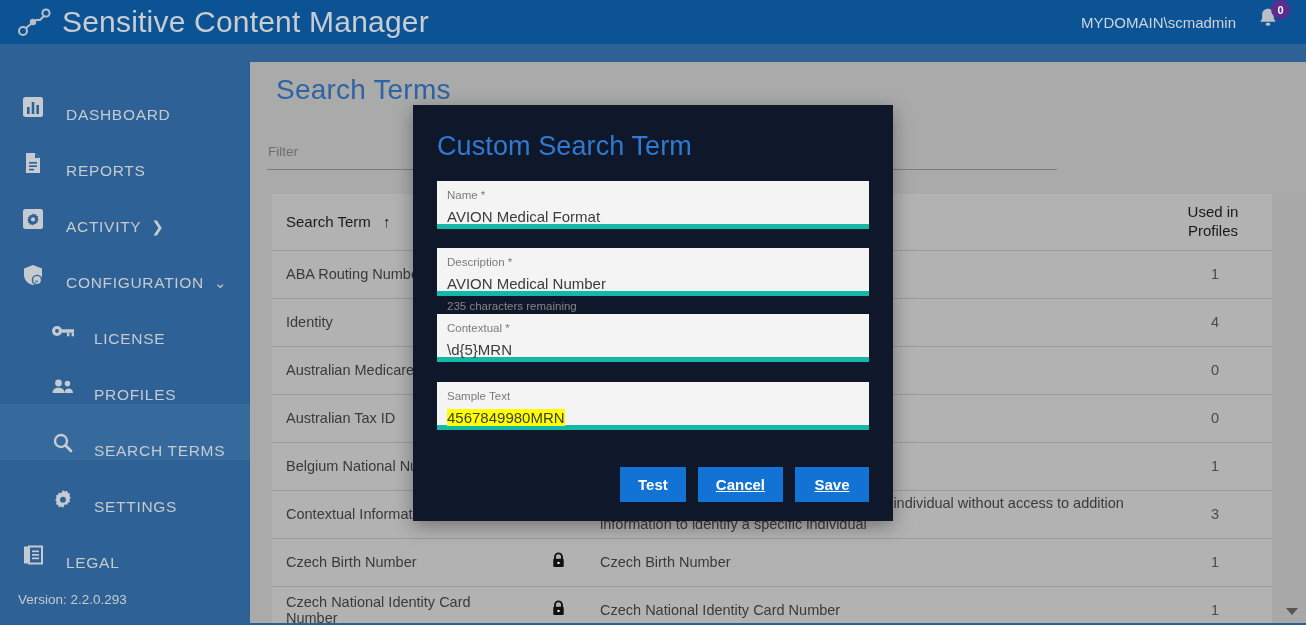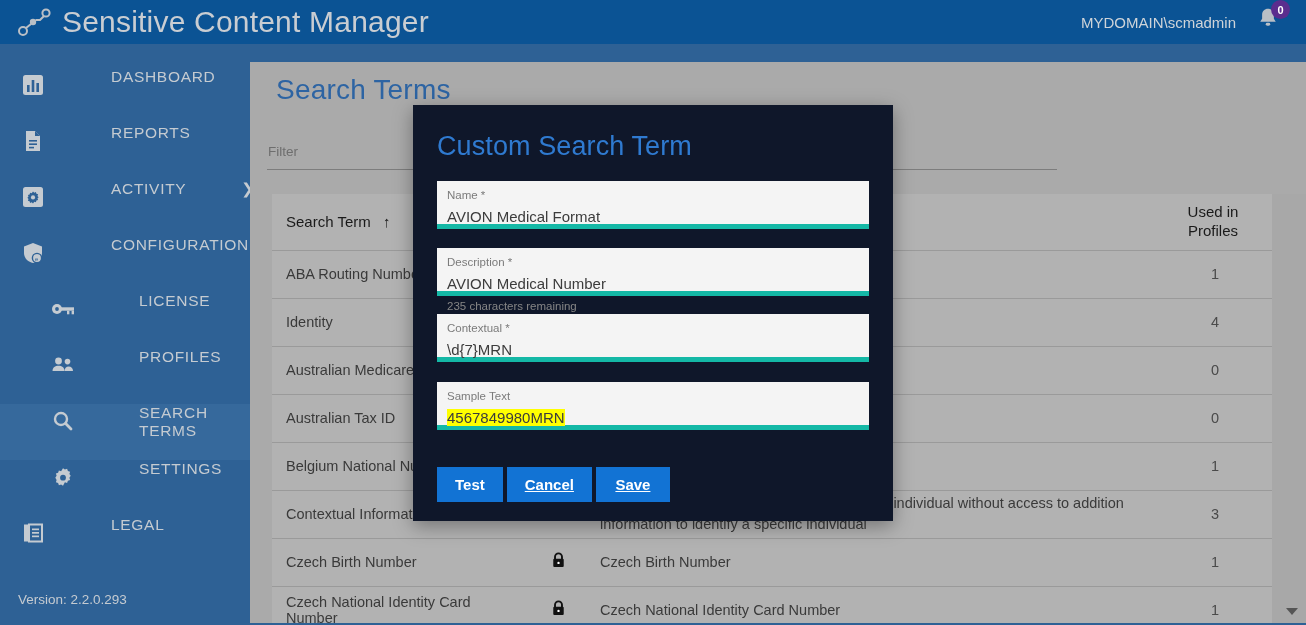--- a/index.html
+++ b/index.html
@@ -41,23 +41,23 @@
     padding: 0 3px;
   }
 
   
   .sidebar {
     position: absolute; left: 0; top: 62px; width: 250px; height: 563px;
     background: #2e6195;
     padding-top: 6px;
   }
   .nav-item {
-    display: flex; align-items: flex-start; height: 56px;
+    display: flex; align-items: flex-end; height: 56px;
     color: #c5cbd1; font-size: 15.5px; letter-spacing: .7px;
-    cursor: pointer; position: relative; gap: 45px;
+    cursor: pointer; position: relative;
   }
   .nav-item .ico {
     width: 34px; height: 34px; margin-left: 16px; margin-right: 16px;
     flex: none; display: flex; align-items: center; justify-content: center;
   }
   .nav-item.sub { height: 56px; }
   .nav-item.sub .ico { margin-left: 46px; margin-right: 14px; }
   .nav-item.active { background: #36699c; }
   .chev { margin-left: 10px; font-size: 15px; color: #c5cbd1; }
   .version {
@@ -164,21 +164,21 @@
   .f-value {
     font-size: 15px; color: #3c3c3c; margin-top: 6px;
     font-family: "Liberation Sans", sans-serif;
   }
   .f-value .hl { background: #ffff00; }
   .charhint {
     font-size: 11.5px; color: #868686; margin-top: 4px; padding-left: 10px;
   }
   .field.expr { margin-top: 2px; }
   .btn-row {
-    display: flex; gap: 4px;
+    display: flex; justify-content: flex-end; gap: 12px;
     margin-top: 37px;
   }
   .btn {
     background: #1273d4; color: #fff; border: none;
     font-size: 15px; font-weight: bold;
     padding: 0 18px; height: 35px; min-width: 62px;
     cursor: pointer; font-family: "Liberation Sans", sans-serif;
   }
   .btn.wide { min-width: 74px; text-decoration: underline; }
 </style>
@@ -464,21 +464,21 @@
 
     <div class="field">
       <div class="f-label">Description *</div>
       <div class="f-value">AVION Medical Number</div>
     </div>
 
     <div class="charhint">235 characters remaining</div>
 
     <div class="field expr">
       <div class="f-label">Contextual *</div>
-      <div class="f-value">\d{7}MRN</div>
+      <div class="f-value">\d{5}MRN</div>
     </div>
 
     <div class="field" style="margin-top:20px;">
       <div class="f-label">Sample Text</div>
       <div class="f-value"><span class="hl">4567849980MRN</span></div>
     </div>
 
     <div class="btn-row">
       <button class="btn">Test</button>
       <button class="btn wide">Cancel</button>

